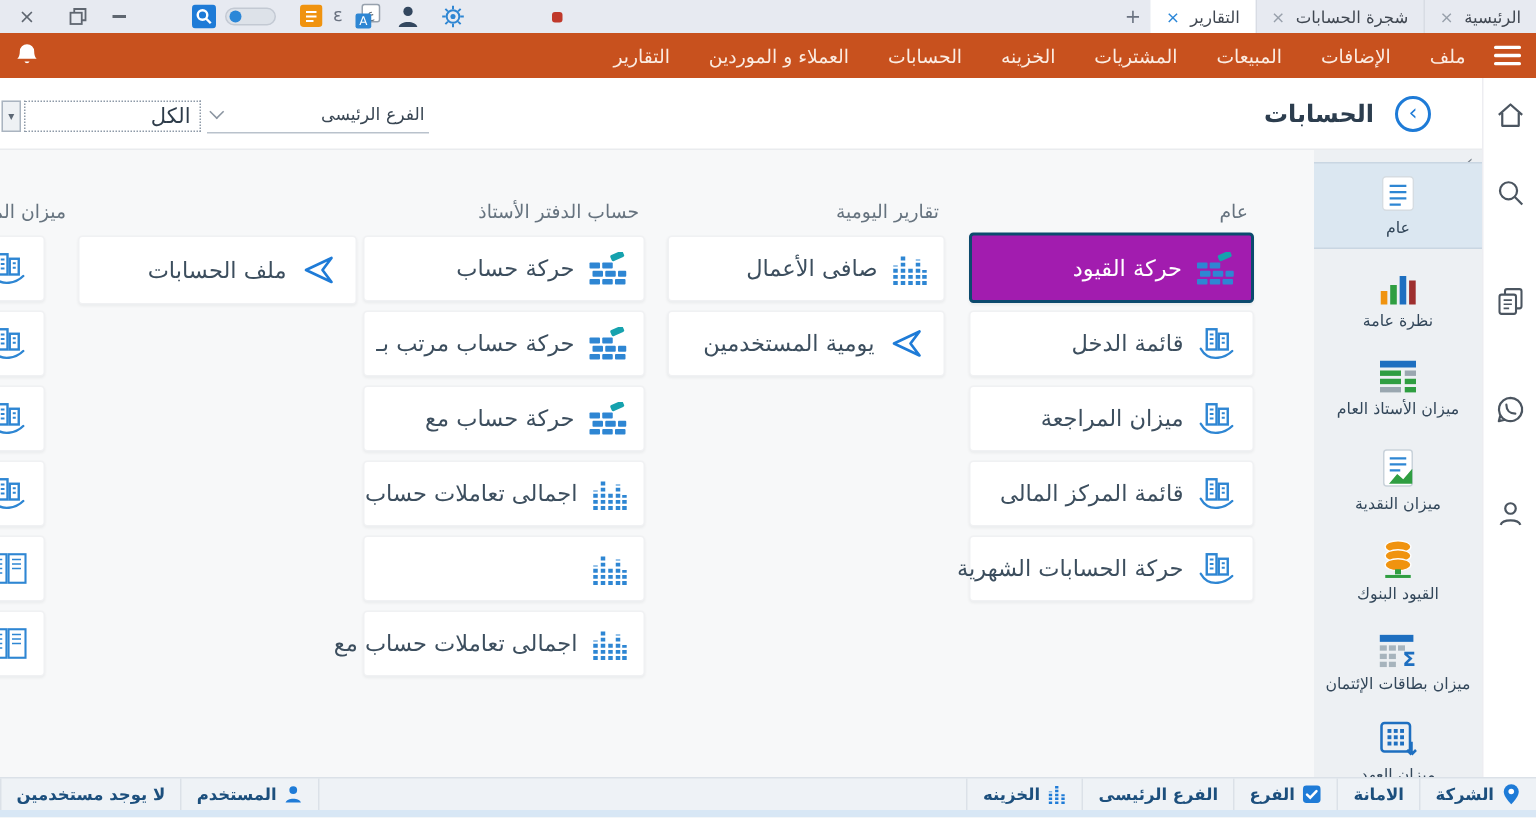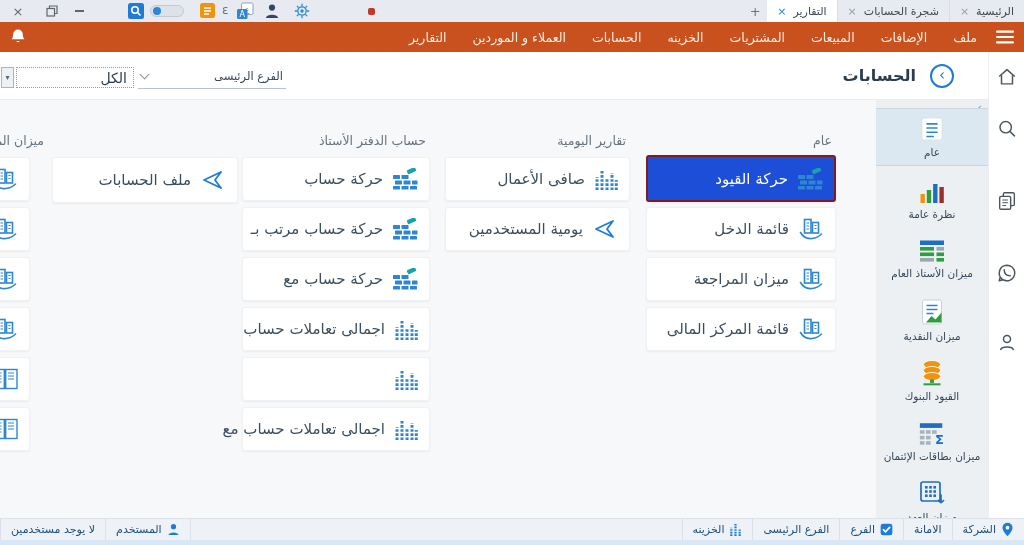--- a/index.html
+++ b/index.html
@@ -50,26 +50,26 @@
   .sidebar { position:absolute; top:100px; bottom:27px; right:36px; width:112px; background:#edf0f3; }
   .sb-collapse { position:absolute; top:2px; right:6px; font-size:11px; color:#79828c; cursor:pointer; line-height:1; }
   .sb-item { position:absolute; left:0; right:0; display:flex; flex-direction:column; align-items:center; justify-content:center; gap:4px; font-size:10.5px; color:#33475a; text-align:center; padding:0 4px; cursor:pointer; }
   .sb-item.active { background:#dbe7f1; border-top:1px solid #c9d6e2; border-bottom:1px solid #c9d6e2; }
 
   
   .main { position:absolute; top:100px; bottom:27px; right:148px; left:0; background:#f7f8f9; overflow:hidden; }
   .col { position:absolute; top:0; bottom:0; }
   .col-title { position:absolute; top:33px; right:4px; font-size:12.5px; font-weight:normal; color:#66737f; white-space:nowrap; }
   .card { position:absolute; left:0; right:0; height:44px; background:#fff; border:1px solid #f0f1f3; border-radius:3px; box-shadow:0 1px 2px rgba(20,30,40,.06); display:flex; align-items:center; gap:9px; padding:0 11px; font-size:15px; color:#3c4e5e; cursor:pointer; white-space:nowrap; }
-  .card.selected { background:#1d4ed8; border:2px solid #7f1d1d; color:#fff; height:47px; }
+  .card.selected { background:#a21caf; border:2px solid #0c4a6e; color:#fff; height:47px; }
   .ci { flex-shrink:0; }
 
   
   .statusbar { position:absolute; left:0; right:0; bottom:5px; height:22px; background:#eef2f6; border-top:1px solid #dbe1e8; display:flex; align-items:center; font-size:11px; color:#1c4f7d; }
-  .sb-it { display:flex; align-items:center; gap:5px; padding:0 10px; height:100%; border-left:1px solid #dbe1e8; white-space:nowrap; }
+  .sb-it { display:flex; align-items:center; gap:5px; padding:0 10px; height:100%; border-left:1px solid #dbe1e8; white-space:nowrap;font-weight:bold; }
   .sb-it.first { border-right:1px solid #dbe1e8; }
   .sb-spacer { flex:1; }
   .bottomstrip { position:absolute; left:0; right:0; bottom:0; height:5px; background:#d8e7f5; }
 </style>
 </head>
 <body>
 
 <svg width="0" height="0" style="position:absolute" aria-hidden="true">
  <defs>
   <symbol id="i-bricks" viewBox="0 0 26 22">
@@ -483,20 +483,26 @@
             <use href="#i-build"></use>
           </svg>
         <span>قائمة الدخل</span>
       </div>
       <div class="card" style="top:207px">
         <svg class="ci" width="26" height="24">
             <use href="#i-build"></use>
           </svg>
         <span>قائمة المركز المالى</span>
       </div>
+      <div class="card" style="top:257px">
+        <svg class="ci" width="26" height="24">
+            <use href="#i-build"></use>
+          </svg>
+        <span>حركة الحسابات الشهرية</span>
+      </div>
     </section>
 
     <section class="col" style="right:246px;width:185px">
       <h3 class="col-title">تقارير اليومية</h3>
       <div class="card" style="top:57px">
         <svg class="ci" width="24" height="22">
             <use href="#i-eq"></use>
           </svg>
         <span>صافى الأعمال</span>
       </div>

